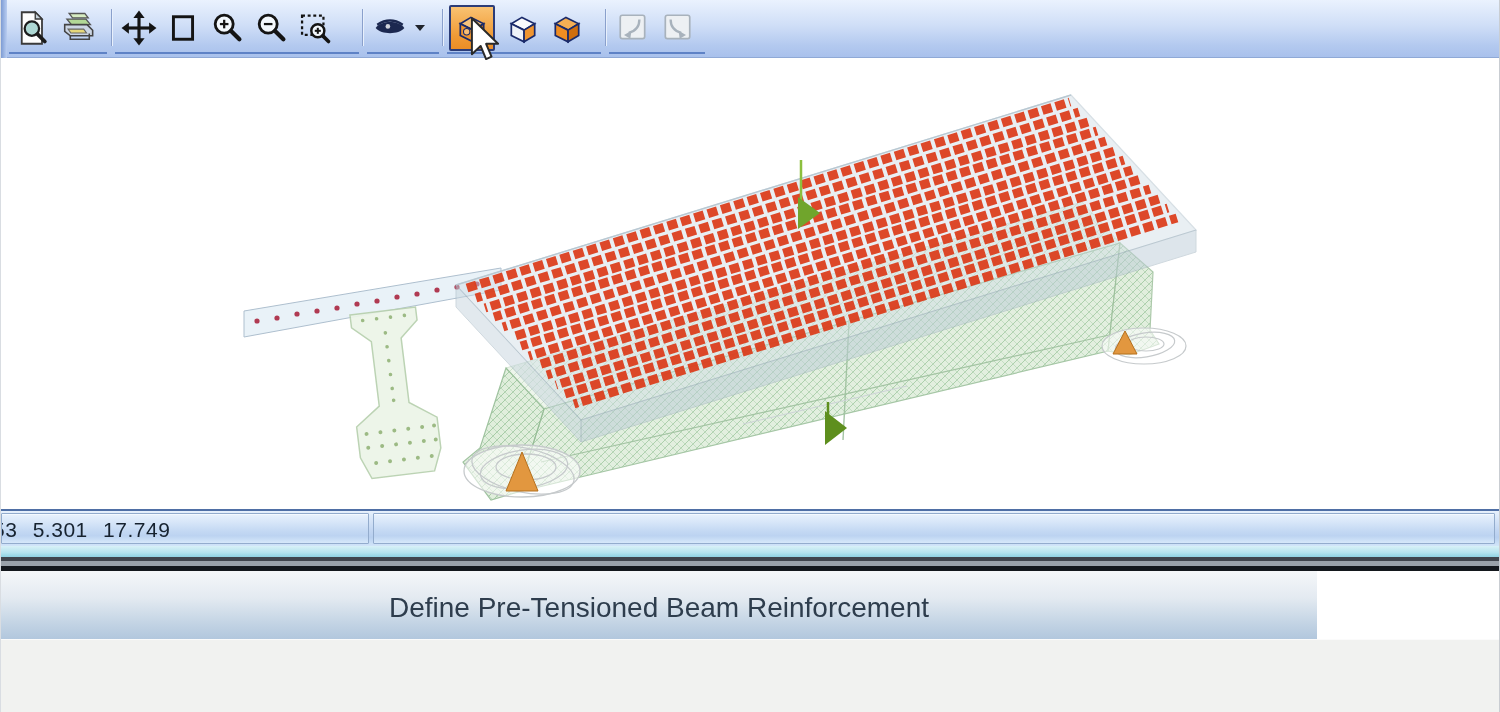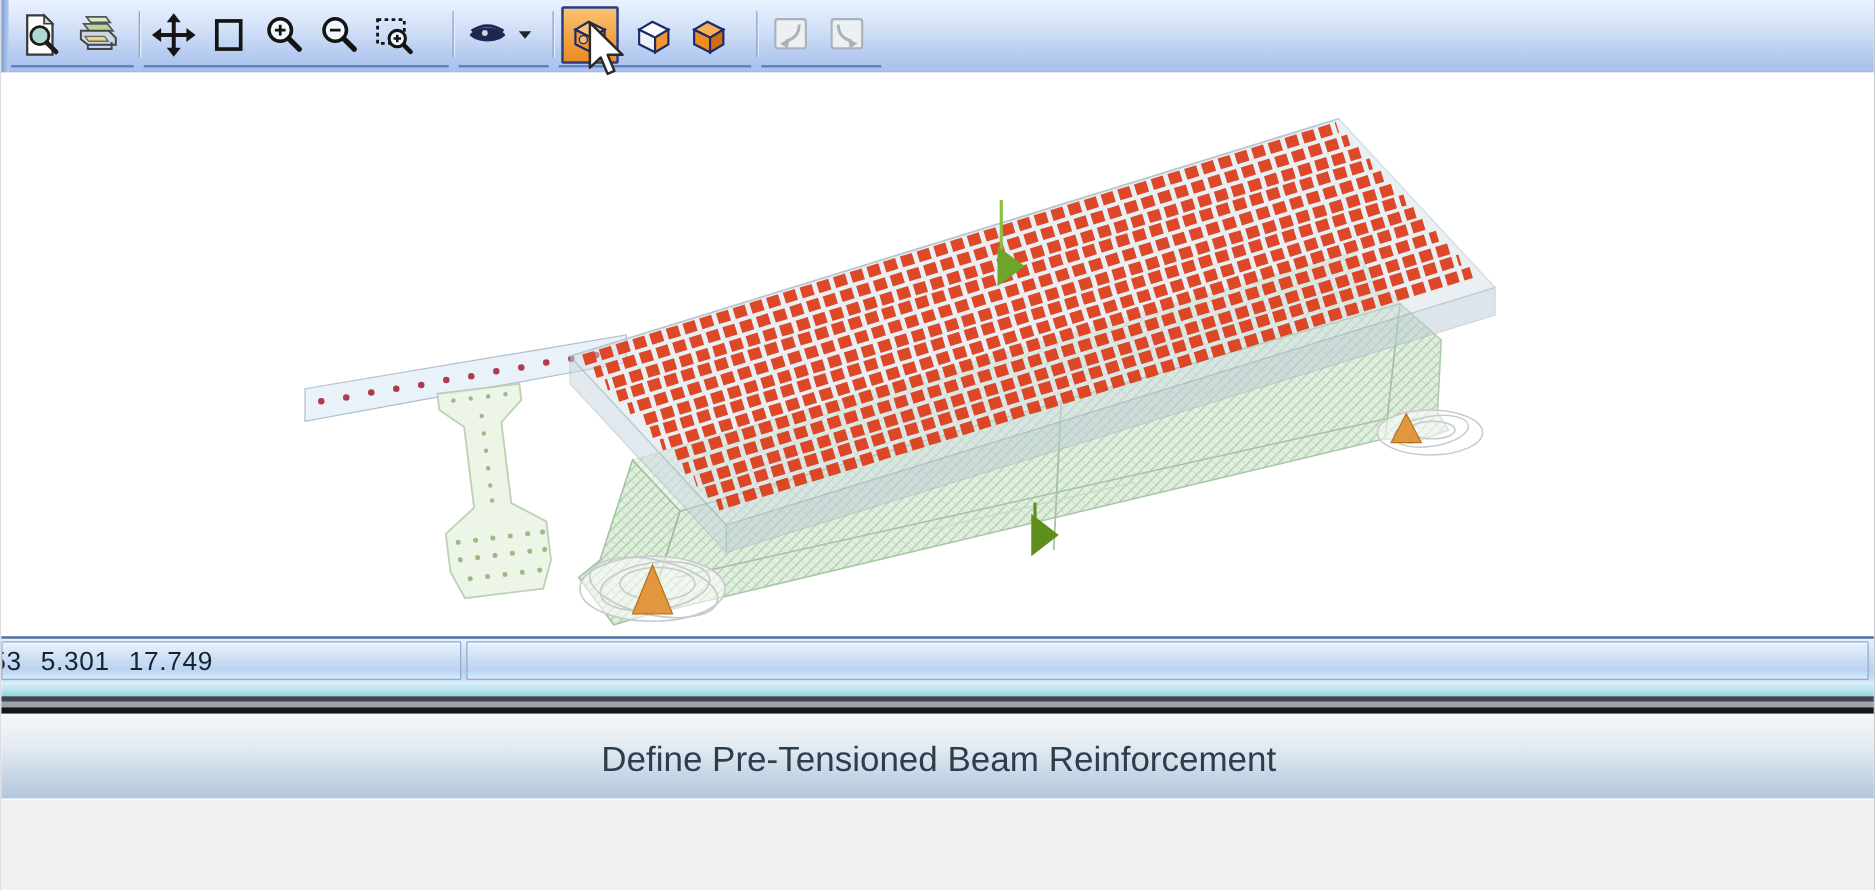--- a/index.html
+++ b/index.html
@@ -54,21 +54,21 @@
   .coords{
     position:absolute;left:-9px;top:4px;white-space:pre;
     font-size:21px;color:#16222f;word-spacing:9px;letter-spacing:0.5px;
   }
   .cyanstrip{position:absolute;left:0;top:546px;width:1500px;height:11px;
     background:linear-gradient(#d8f1f7,#b5e3ee 60%,#8fd2e2);}
   .darkband{position:absolute;left:0;top:557px;width:1500px;height:14px;
     background:linear-gradient(#40454d 0%,#40454d 28%,#9aa2aa 32%,#9aa2aa 62%,#14181d 66%,#14181d 100%);}
   
   .panelheader{
-    position:absolute;left:0;top:571px;width:1500px;height:68px;
+    position:absolute;left:0;top:571px;width:1316px;height:68px;
     background:linear-gradient(#f5f7f9 0%,#e3eaf1 40%,#c2d3e4 78%,#b2c7dd 100%);
     display:flex;align-items:center;justify-content:center;
   }
   .paneltitle{font-size:28px;color:#2e3d4d;padding-top:6px;}
   .formarea{
     position:absolute;left:0;top:639px;width:1500px;height:73px;
     background:#f1f2f0;border-top:1px solid #fbfbfb;
   }
   
   .cursor{position:absolute;left:464px;top:16px;width:40px;height:48px;z-index:50;pointer-events:none;}

